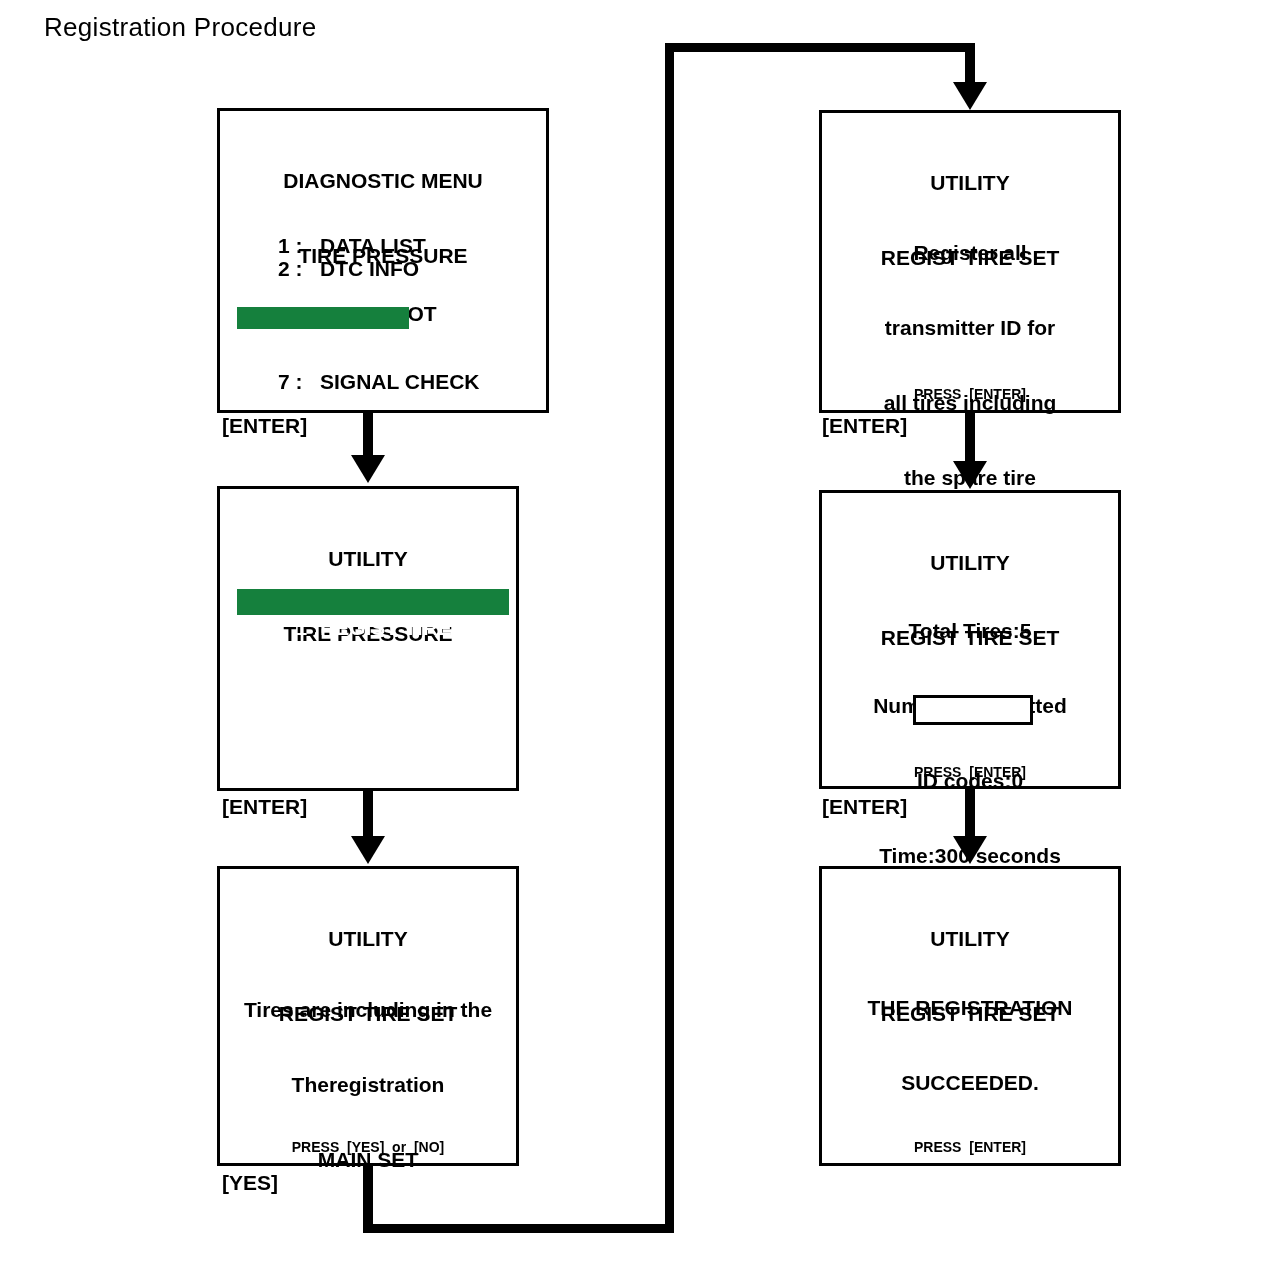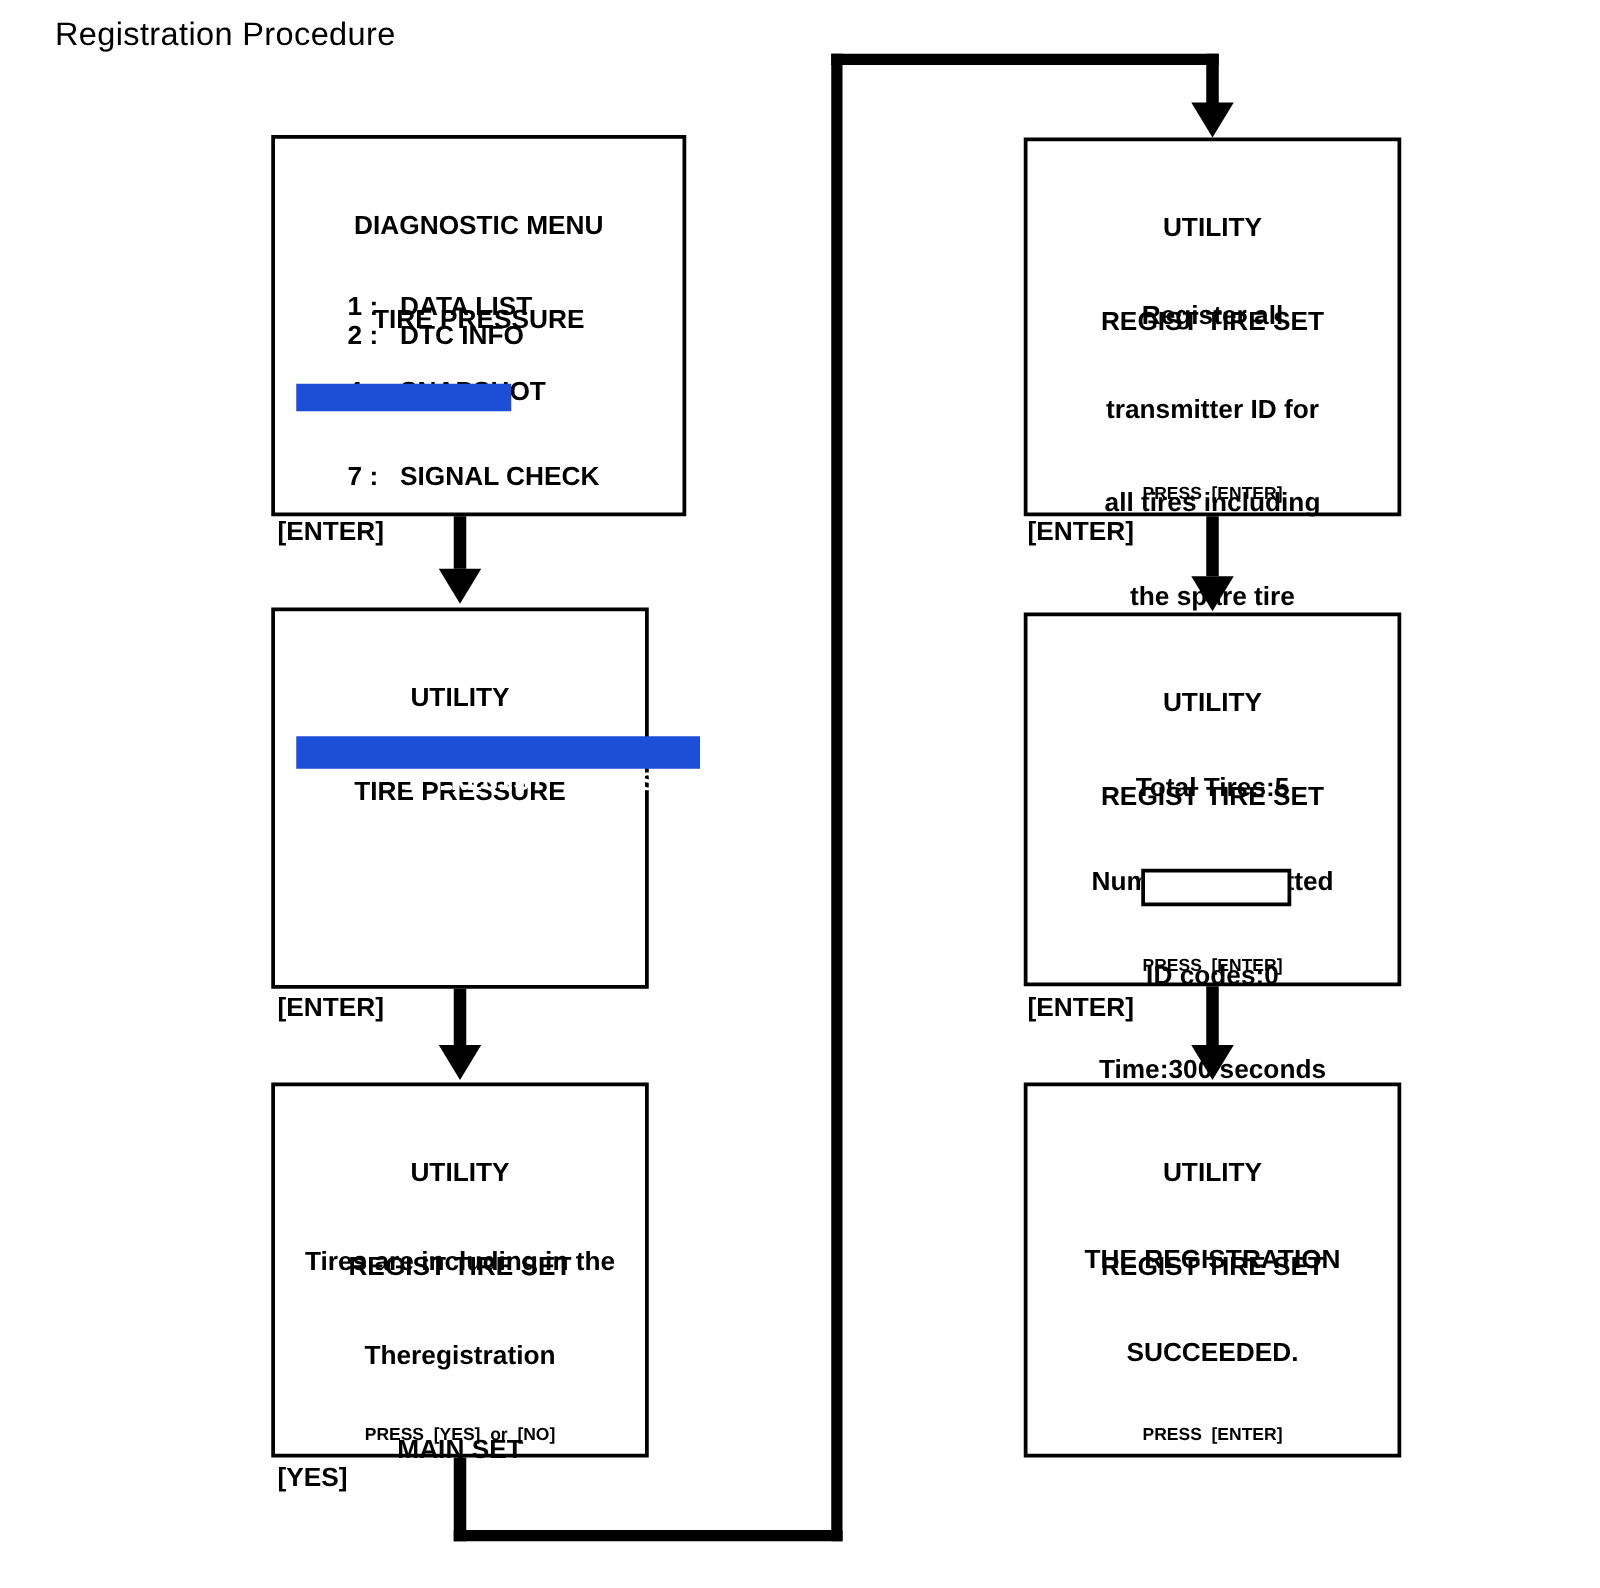--- a/index.html
+++ b/index.html
@@ -24,21 +24,21 @@
   }
   .screen-footer {
     position:absolute; left:0; right:0; text-align:center;
     font-weight:bold; font-size:14px; line-height:24px; white-space:pre;
   }
   .menu-row {
     position:absolute; left:17px; height:22px; line-height:22px;
     font-weight:bold; font-size:21px; padding:0 10px 0 6px; white-space:pre;
   }
   .menu-row .num { display:inline-block; width:42px; }
-  .menu-row.hl { background:#1d4ed8; color:#fff;text-align:right; }
+  .menu-row.hl { background:#15803d; color:#fff;text-align:right; }
   .conn { position:absolute; background:#000; }
   .arrow-head {
     position:absolute; width:0; height:0;
     border-left:17px solid transparent; border-right:17px solid transparent;
     border-top:28px solid #000;
   }
   .conn-label {
     position:absolute; font-weight:bold; font-size:21px; line-height:24px; white-space:pre;
   }
   .input-box { position:absolute; border:3px solid #000; background:#fff; box-sizing:border-box; }
@@ -70,21 +70,21 @@
     <div class="menu-row" style="top:238px;">
       <span class="num">7 :</span><span>SIGNAL CHECK</span>
     </div>
   </div>
 
   <div class="screen" style="left:217px; top:486px; width:302px; height:305px;">
     <div class="screen-title">
       <div>UTILITY</div>
       <div>TIRE PRESSURE</div>
     </div>
-    <div class="menu-row hl" style="top:100px; height:26px; line-height:26px;font-family:Liberation Mono, monospace;">
+    <div class="menu-row hl" style="top:100px; height:26px; line-height:26px;">
       <span class="num">1 :</span><span>REGIST TIRE SET</span>
     </div>
   </div>
 
   <div class="screen" style="left:217px; top:866px; width:302px; height:300px;">
     <div class="screen-title">
       <div>UTILITY</div>
       <div>REGIST TIRE SET</div>
     </div>
     <div class="screen-body" style="top:78px;">

